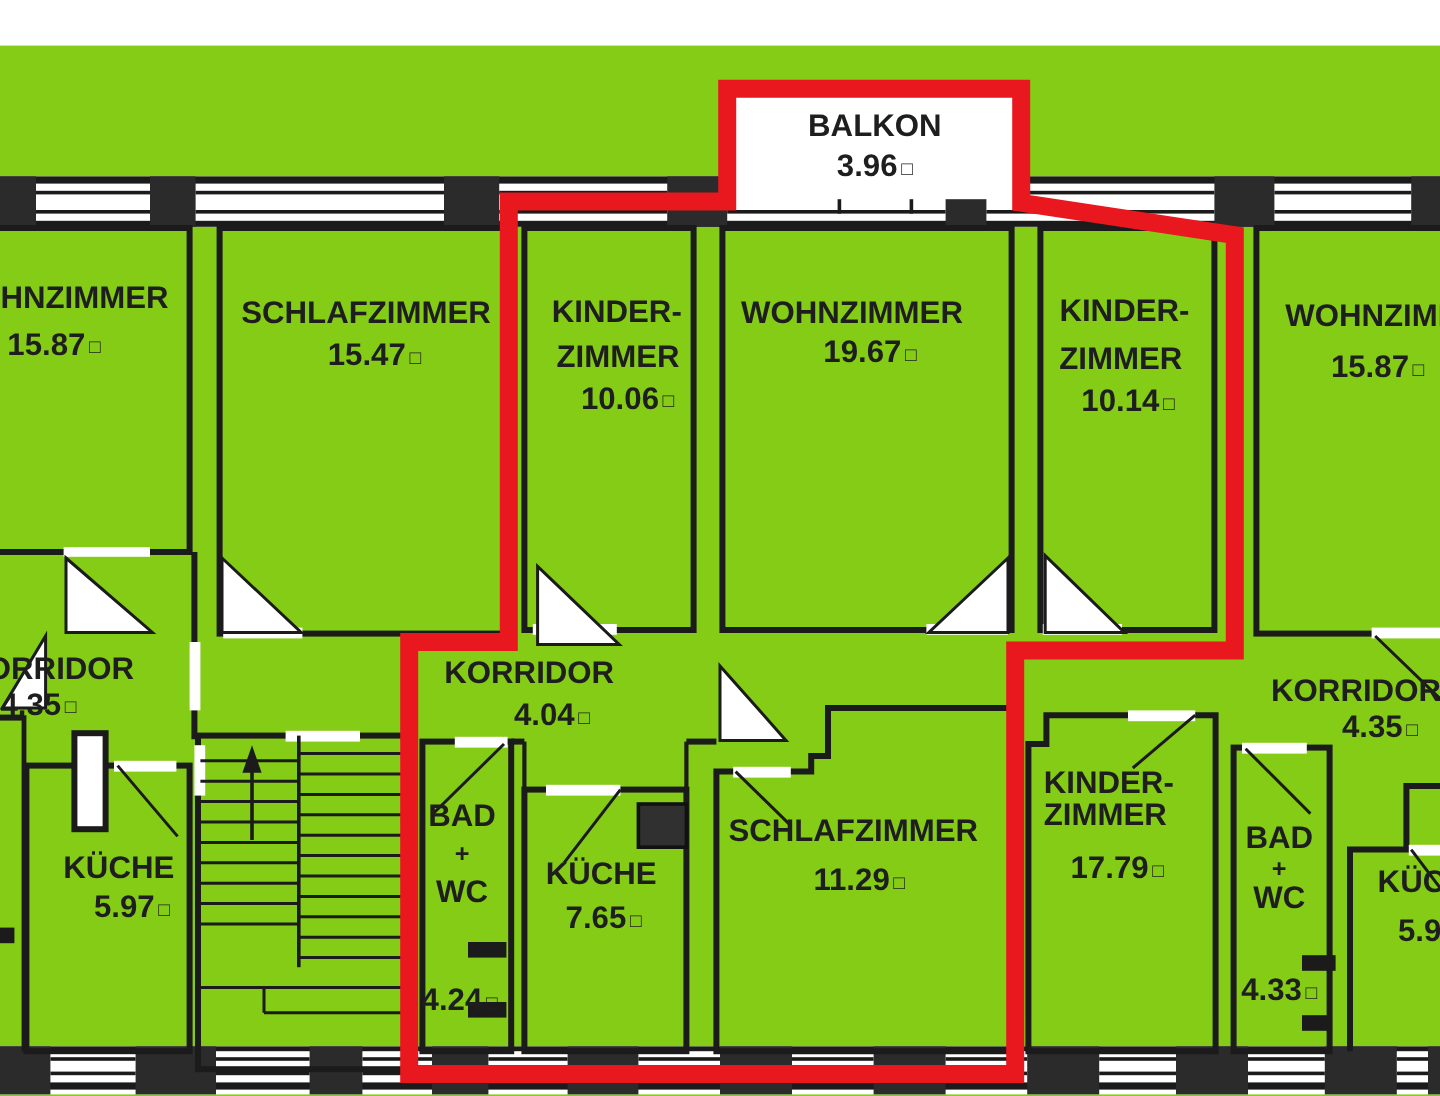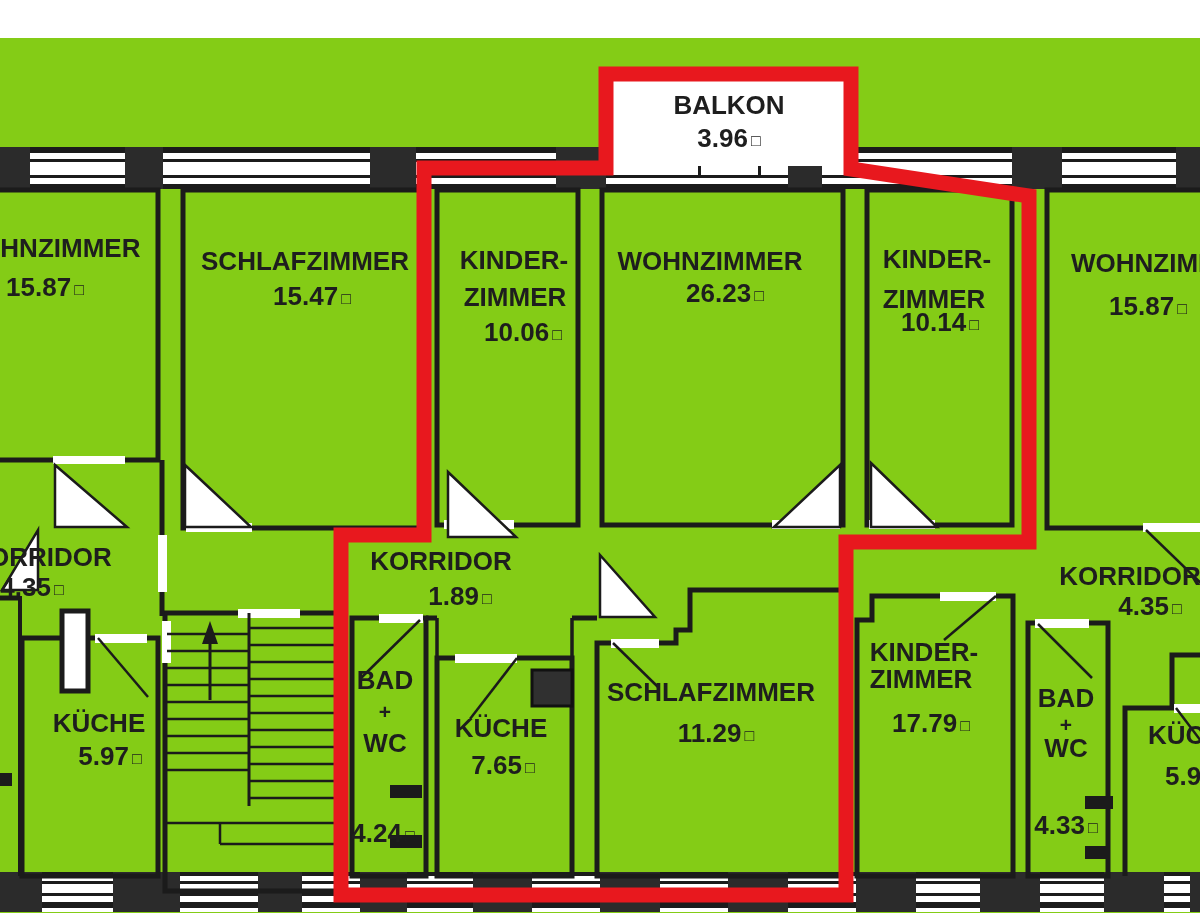--- a/index.html
+++ b/index.html
@@ -209,34 +209,34 @@
 <div class="lbl" style="left:45px;top:249px"><span>15.87</span><span class="sq">□</span></div>
 
 <div class="lbl" style="left:305px;top:223px">SCHLAFZIMMER</div>
 <div class="lbl" style="left:312px;top:258px"><span>15.47</span><span class="sq">□</span></div>
 
 <div class="lbl" style="left:514px;top:222px">KINDER-</div>
 <div class="lbl" style="left:515px;top:259px">ZIMMER</div>
 <div class="lbl" style="left:523px;top:294px"><span>10.06</span><span class="sq">□</span></div>
 
 <div class="lbl" style="left:710px;top:223px">WOHNZIMMER</div>
-<div class="lbl" style="left:725px;top:255px"><span>26.23</span><span class="sq">□</span></div>
+<div class="lbl" style="left:725px;top:255px"><span>19.67</span><span class="sq">□</span></div>
 
 <div class="lbl" style="left:937px;top:221px">KINDER-</div>
 <div class="lbl" style="left:934px;top:261px">ZIMMER</div>
-<div class="lbl" style="left:940px;top:284px"><span>10.14</span><span class="sq">□</span></div>
+<div class="lbl" style="left:940px;top:296px"><span>10.14</span><span class="sq">□</span></div>
 
 <div class="lbl lbl-l" style="left:1071px;top:225px">WOHNZIMMER</div>
 <div class="lbl" style="left:1148px;top:268px"><span>15.87</span><span class="sq">□</span></div>
 
 <div class="lbl" style="left:41px;top:519px">KORRIDOR</div>
 <div class="lbl" style="left:32px;top:549px"><span>4.35</span><span class="sq">□</span></div>
 
 <div class="lbl" style="left:441px;top:523px">KORRIDOR</div>
-<div class="lbl" style="left:460px;top:558px"><span>1.89</span><span class="sq">□</span></div>
+<div class="lbl" style="left:460px;top:558px"><span>4.04</span><span class="sq">□</span></div>
 
 <div class="lbl" style="left:1130px;top:538px">KORRIDOR</div>
 <div class="lbl" style="left:1150px;top:568px"><span>4.35</span><span class="sq">□</span></div>
 
 <div class="lbl" style="left:99px;top:685px">KÜCHE</div>
 <div class="lbl" style="left:110px;top:718px"><span>5.97</span><span class="sq">□</span></div>
 
 <div class="lbl" style="left:385px;top:642px">BAD</div>
 <div class="lbl plus" style="left:385px;top:674px">+</div>
 <div class="lbl" style="left:385px;top:705px">WC</div>

